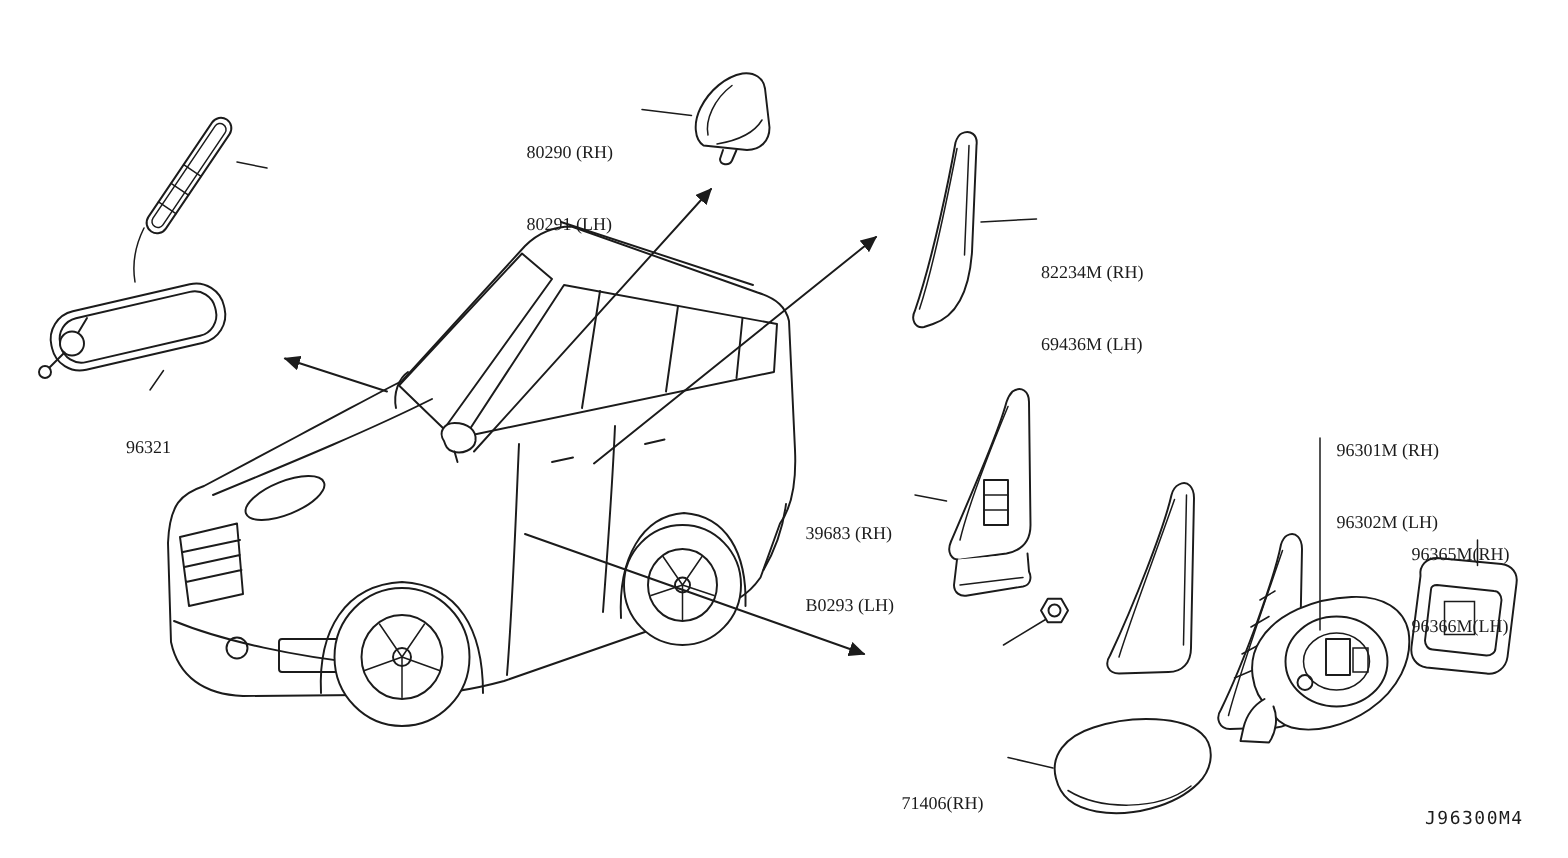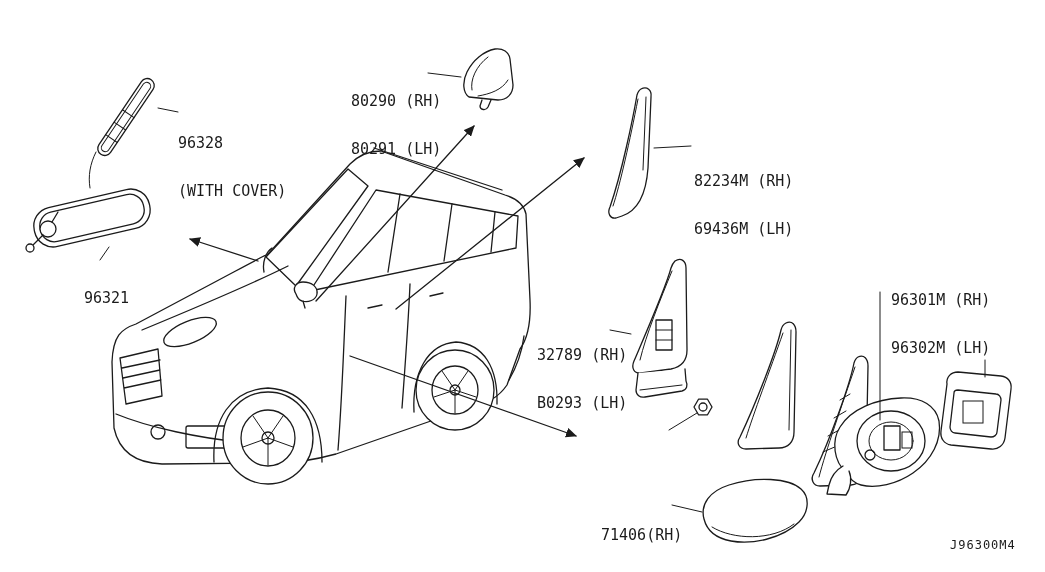--- a/index.html
+++ b/index.html
@@ -2,21 +2,21 @@
 <html><head>
 <meta charset="utf-8">
 <style>
   html,body { margin:0; padding:0; background:#fff; }
   .stage {
     position:relative; width:1045px; height:572px; background:#ffffff;
     font-family:"DejaVu Sans Mono","Liberation Mono",monospace;
     color:#1b1b1b; overflow:hidden;
   }
   .stage svg { position:absolute; left:0; top:0; }
-  .label { position:absolute; font-size:15px; line-height:16px; white-space:pre; }
+  .label { position:absolute; font-size:12px; line-height:16px; white-space:pre;font-family:Liberation Serif, serif; }
   .label .ln { height:16px; }
   .code { position:absolute; font-size:12px; letter-spacing:1px; }
   .ink   { stroke:#1b1b1b; stroke-width:1.3; fill:none; stroke-linecap:round; stroke-linejoin:round; }
   .wf    { stroke:#1b1b1b; stroke-width:1.3; fill:#ffffff; stroke-linecap:round; stroke-linejoin:round; }
   .thin  { stroke:#1b1b1b; stroke-width:1; fill:none; stroke-linecap:round; }
   .fillink { fill:#1b1b1b; stroke:none; }
 </style>
 </head>
 <body>
 
@@ -153,49 +153,49 @@
     <path class="thin" d="M428,73 L461,77"></path>
     <path class="thin" d="M691,146 L654,148"></path>
     <path class="thin" d="M610,330 L631,334"></path>
     <path class="thin" d="M880,292 L880,420"></path>
     <path class="thin" d="M985,360 L985,377"></path>
     <path class="thin" d="M669,430 L697,413"></path>
     <path class="thin" d="M672,505 L702,512"></path>
   </g>
 </svg>
 
-<div class="label" style="left:178px;top:103px">
-  <div class="ln">96328</div>
-  <div class="ln">(WITH COVER)</div>
-</div>
 
 <div class="label" style="left:84px;top:258px">
   <div class="ln">96321</div>
 </div>
 
 <div class="label" style="left:351px;top:61px">
   <div class="ln">80290 (RH)</div>
   <div class="ln">80291 (LH)</div>
 </div>
 
 <div class="label" style="left:694px;top:141px">
   <div class="ln">82234M (RH)</div>
   <div class="ln">69436M (LH)</div>
 </div>
 
 <div class="label" style="left:537px;top:315px">
-  <div class="ln">32789 (RH)</div>
+  <div class="ln">39683 (RH)</div>
   <div class="ln">B0293 (LH)</div>
 </div>
 
 <div class="label" style="left:891px;top:260px">
   <div class="ln">96301M (RH)</div>
   <div class="ln">96302M (LH)</div>
 </div>
 
+<div class="label" style="left:941px;top:329px">
+  <div class="ln">96365M(RH)</div>
+  <div class="ln">96366M(LH)</div>
+</div>
 
 
 <div class="label" style="left:601px;top:495px">
   <div class="ln">71406(RH)</div>
   
 </div>
 
 <div class="code" style="left:950px;top:538px">J96300M4</div>
 
 </div>

